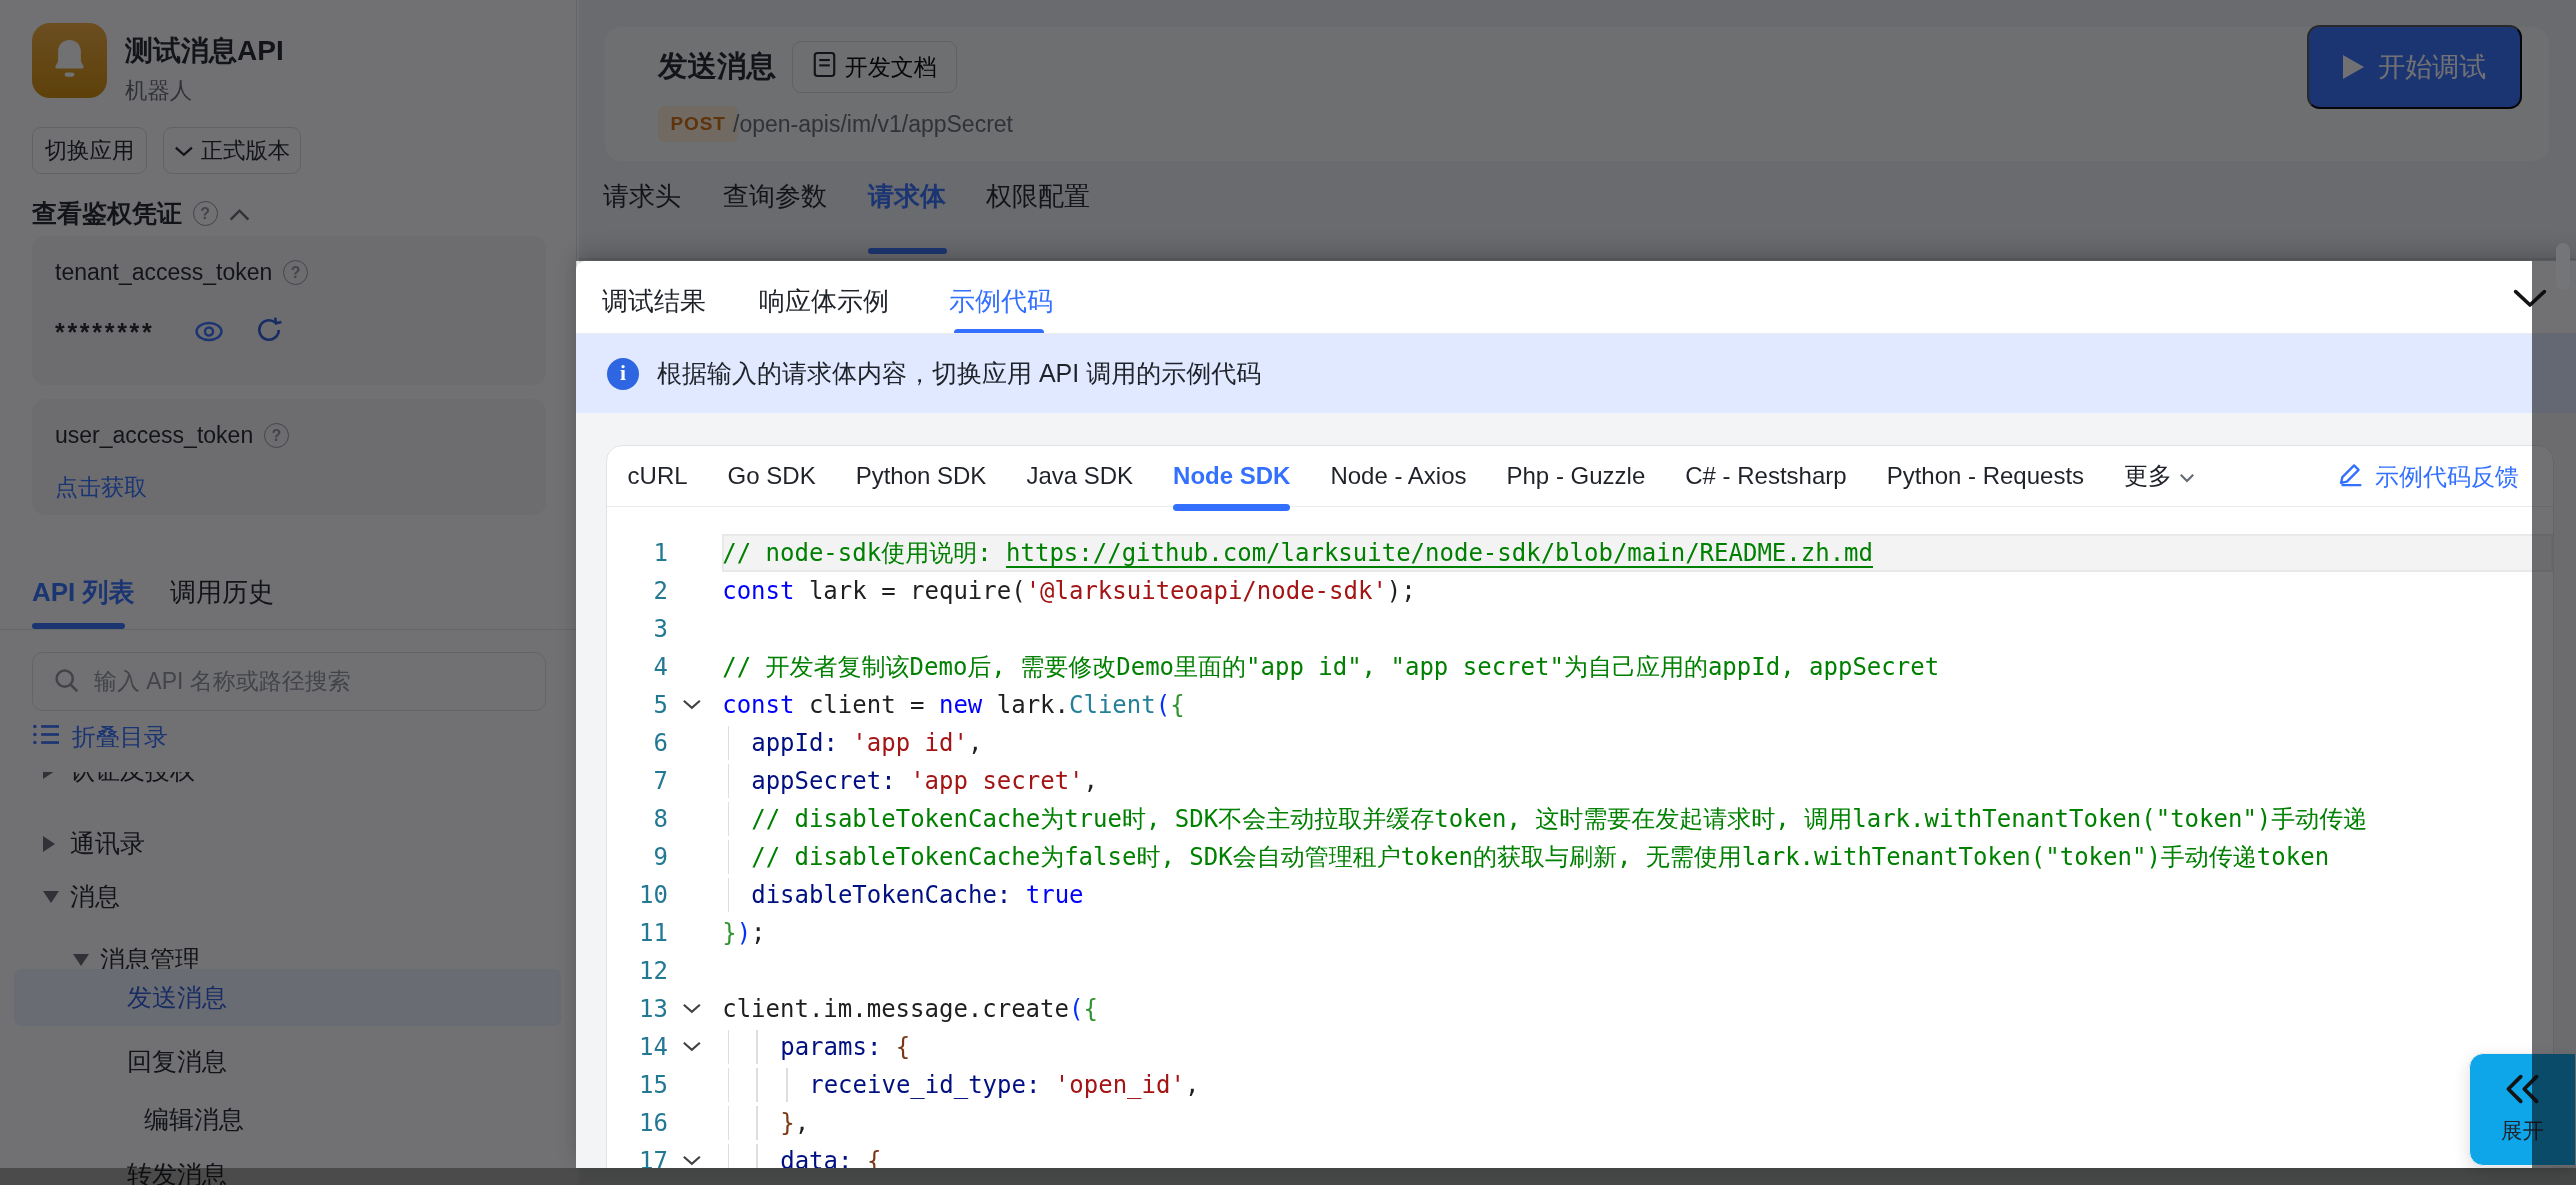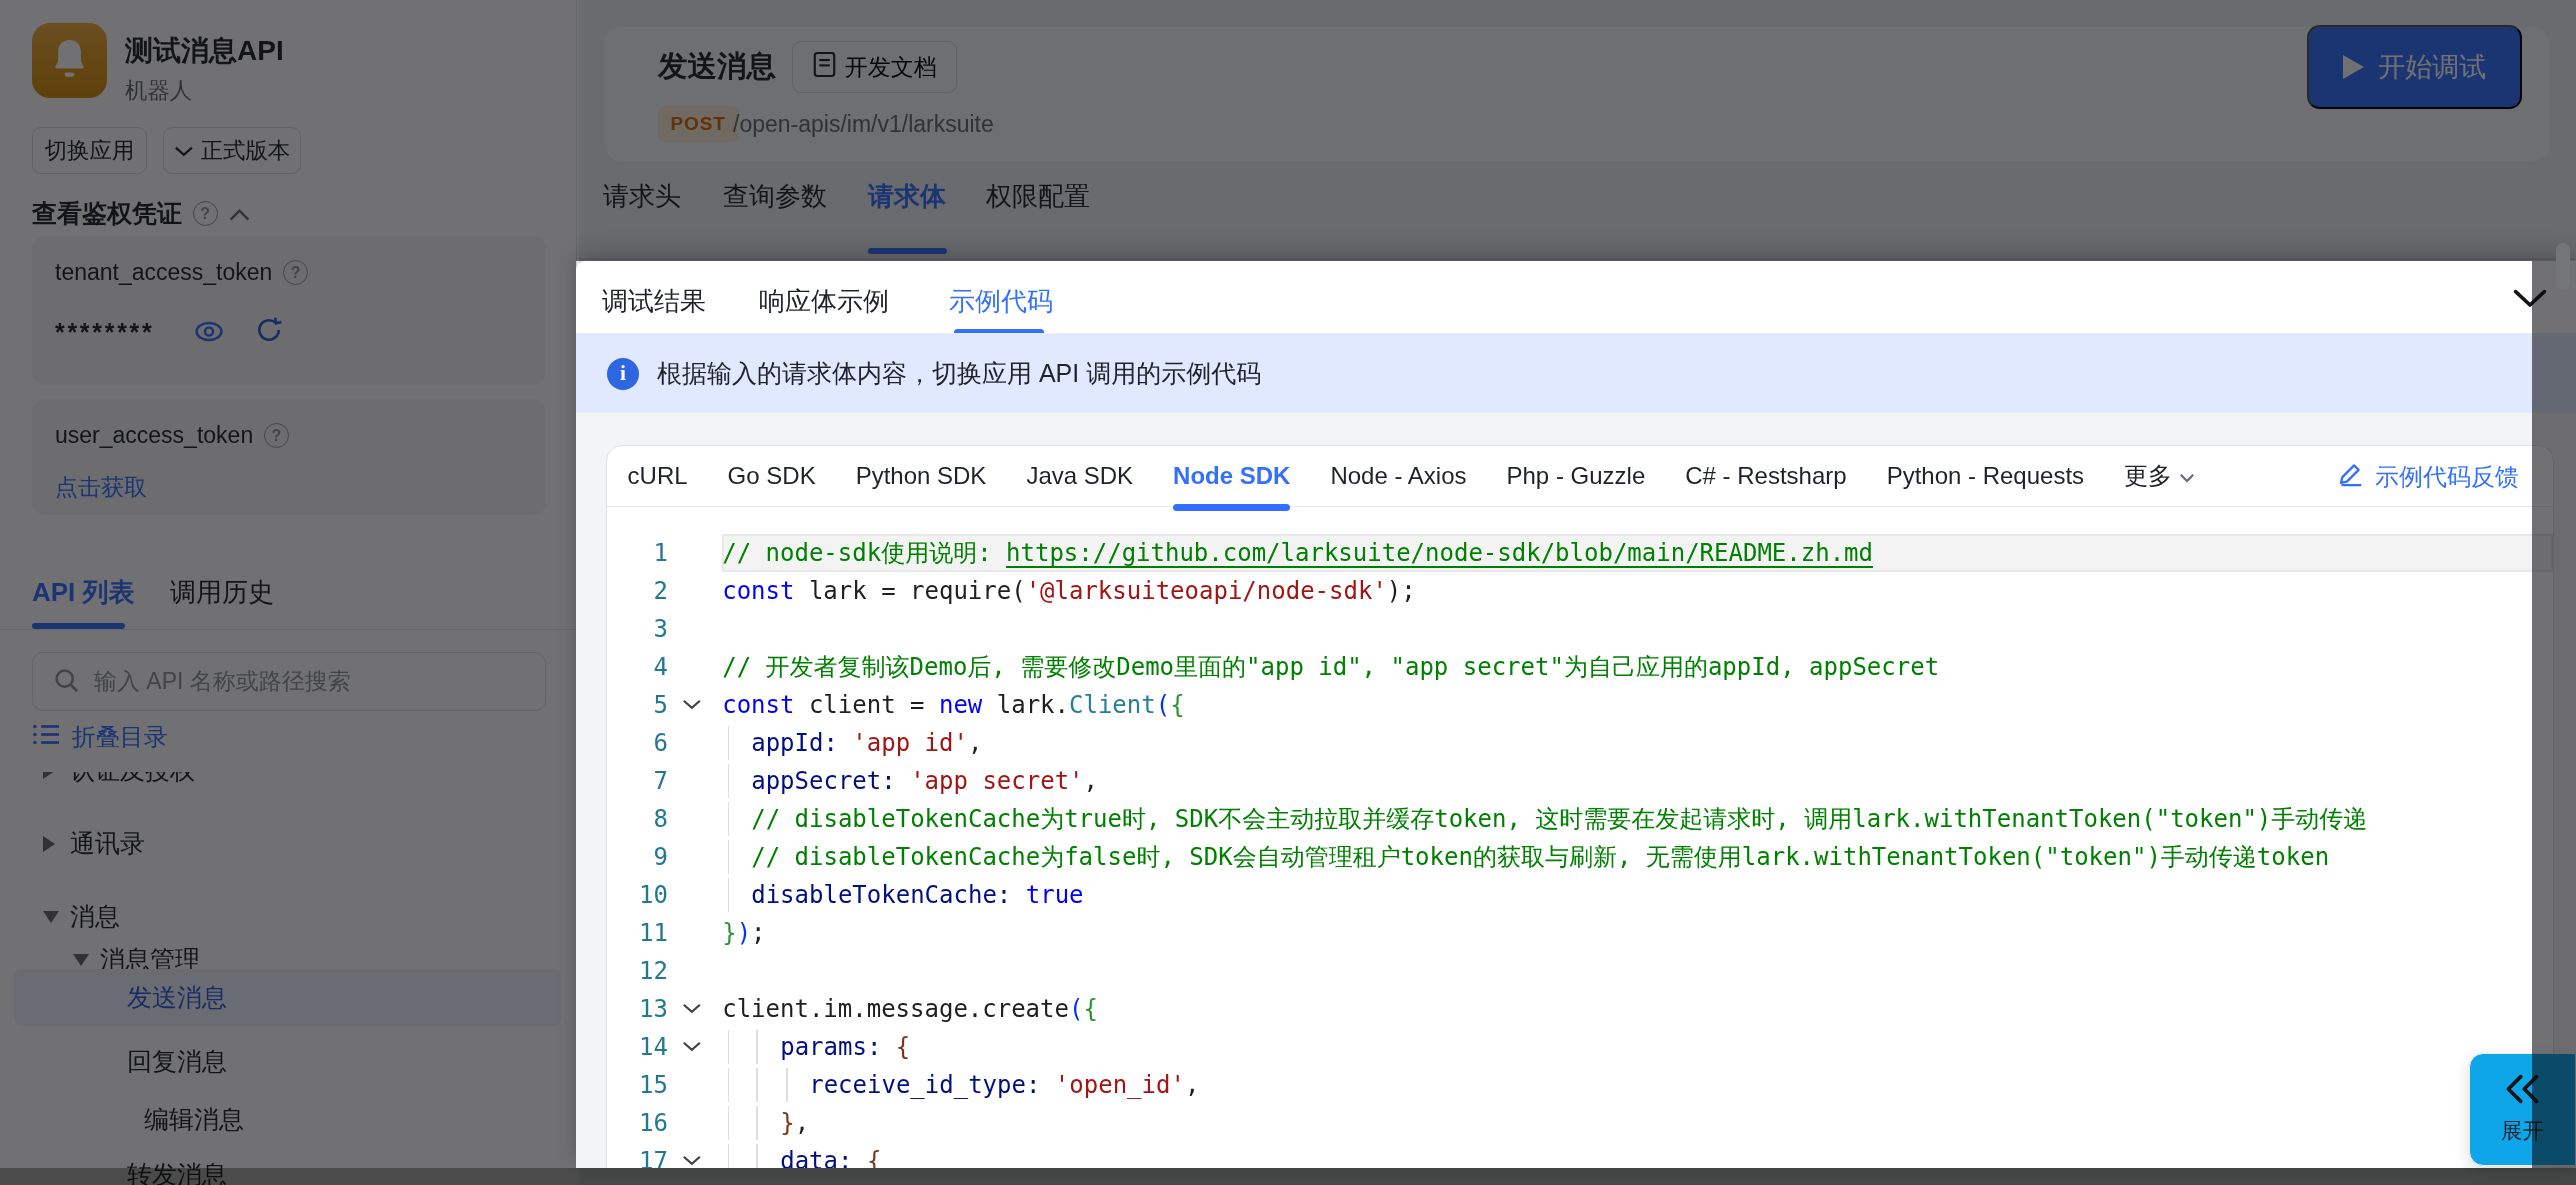--- a/index.html
+++ b/index.html
@@ -209,21 +209,21 @@
 
       <div id="tree">
           <div class="tree-row" style="top: -30px;">
             <span class="tri-r" style="position: absolute; left: 43px;"></span>
             <span class="tree-label" style="position: absolute; left: 70px;">认证及授权</span>
           </div>
           <div class="tree-row" style="top: 43px;">
             <span class="tri-r" style="position: absolute; left: 43px;"></span>
             <span class="tree-label" style="position: absolute; left: 70px;">通讯录</span>
           </div>
-          <div class="tree-row" style="top: 116px;">
+          <div class="tree-row" style="top: 96px;">
             <span class="tri-d" style="position: absolute; left: 43px;"></span>
             <span class="tree-label" style="position: absolute; left: 70px;">消息</span>
           </div>
           <div class="tree-row" style="top: 159px;">
             <span class="tri-d" style="position: absolute; left: 73px;"></span>
             <span class="tree-label" style="position: absolute; left: 100px;">消息管理</span>
           </div>
           <div class="tree-row selected" style="top: 197px;">
             <div class="tree-bg"></div>
             <span class="tree-label" style="position: absolute; left: 127px;">发送消息</span>
@@ -247,21 +247,21 @@
           <span>
             <svg width="23" height="27" viewBox="0 0 26 30">
                 <rect x="2" y="2" width="22" height="26" rx="3" fill="none" stroke="#1f2329" stroke-width="2.4"></rect>
                 <line x1="7" y1="10" x2="19" y2="10" stroke="#1f2329" stroke-width="2.4"></line>
                 <line x1="7" y1="16" x2="19" y2="16" stroke="#1f2329" stroke-width="2.4"></line>
               </svg>
           </span>
           <span>开发文档</span>
         </button>
         <div class="method-badge">POST</div>
-        <div class="api-path">/open-apis/im/v1/larksuite</div>
+        <div class="api-path">/open-apis/im/v1/appSecret</div>
       </div>
       <button class="debug-btn">
         <span class="play-tri"></span>
         <span>开始调试</span>
       </button>
       <div id="req-tabs">
           <div class="req-tab" style="left: 24px;">请求头</div>
           <div class="req-tab" style="left: 144px;">查询参数</div>
           <div class="req-tab active" style="left: 289px;">请求体</div>
           <div class="req-underline" style="left: 289px; width: 79px;"></div>

